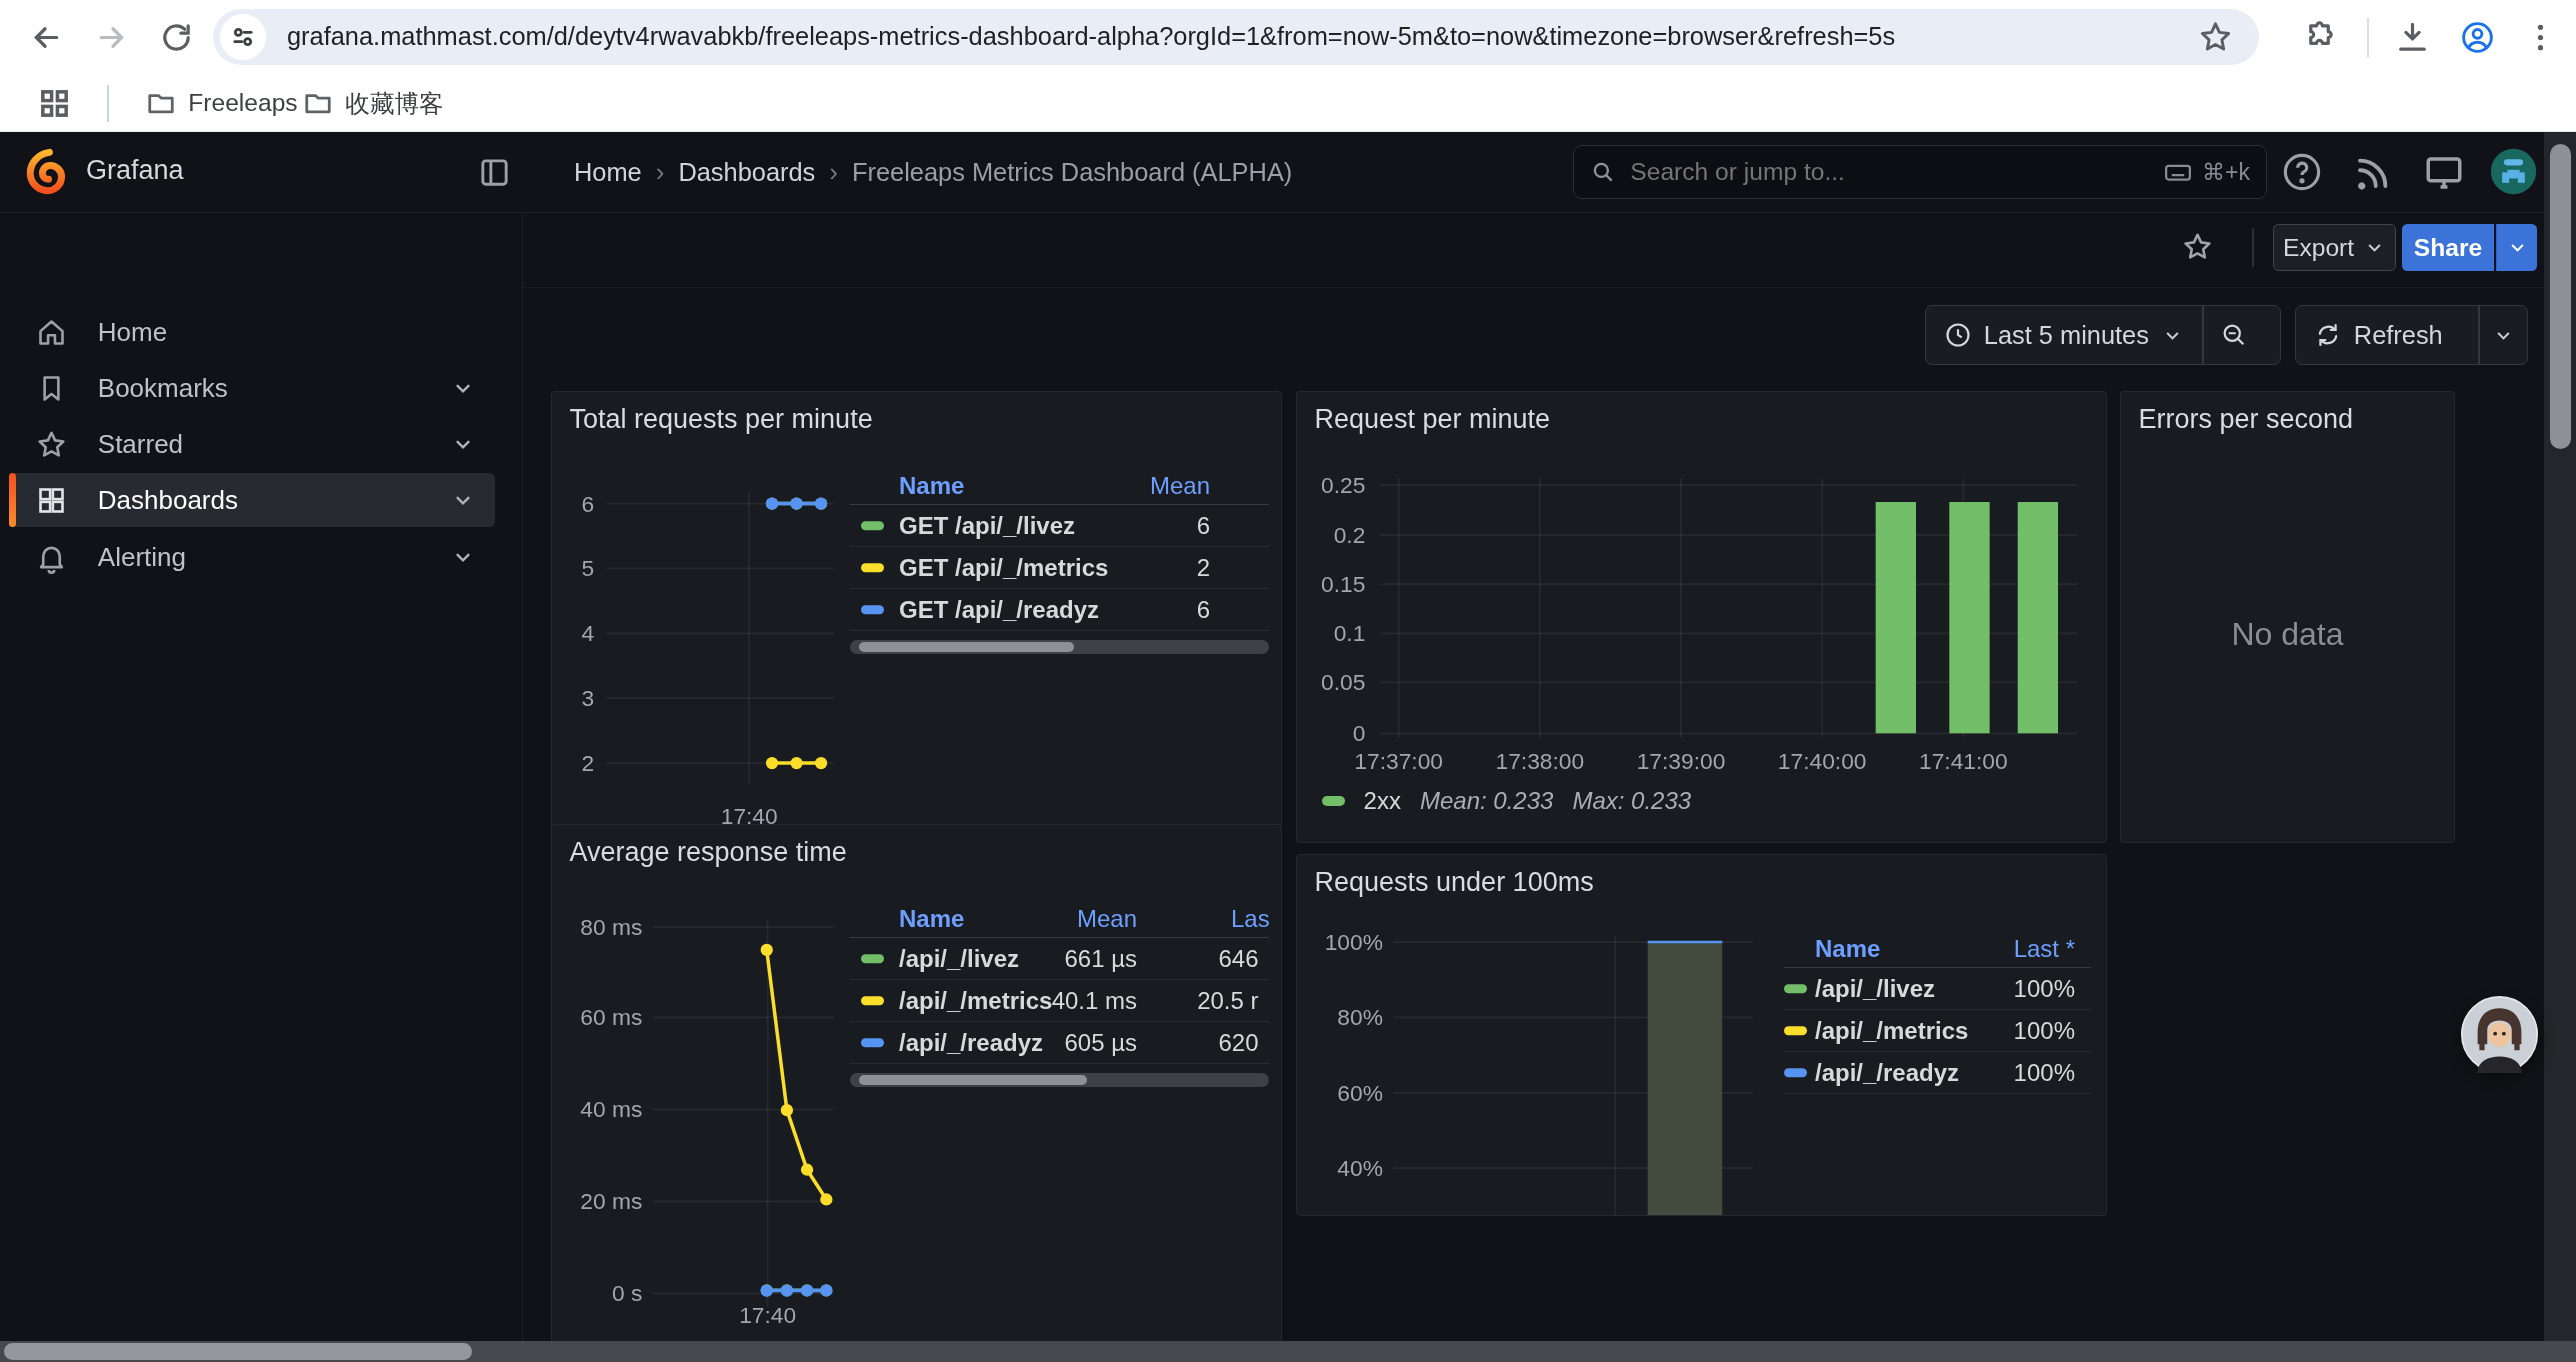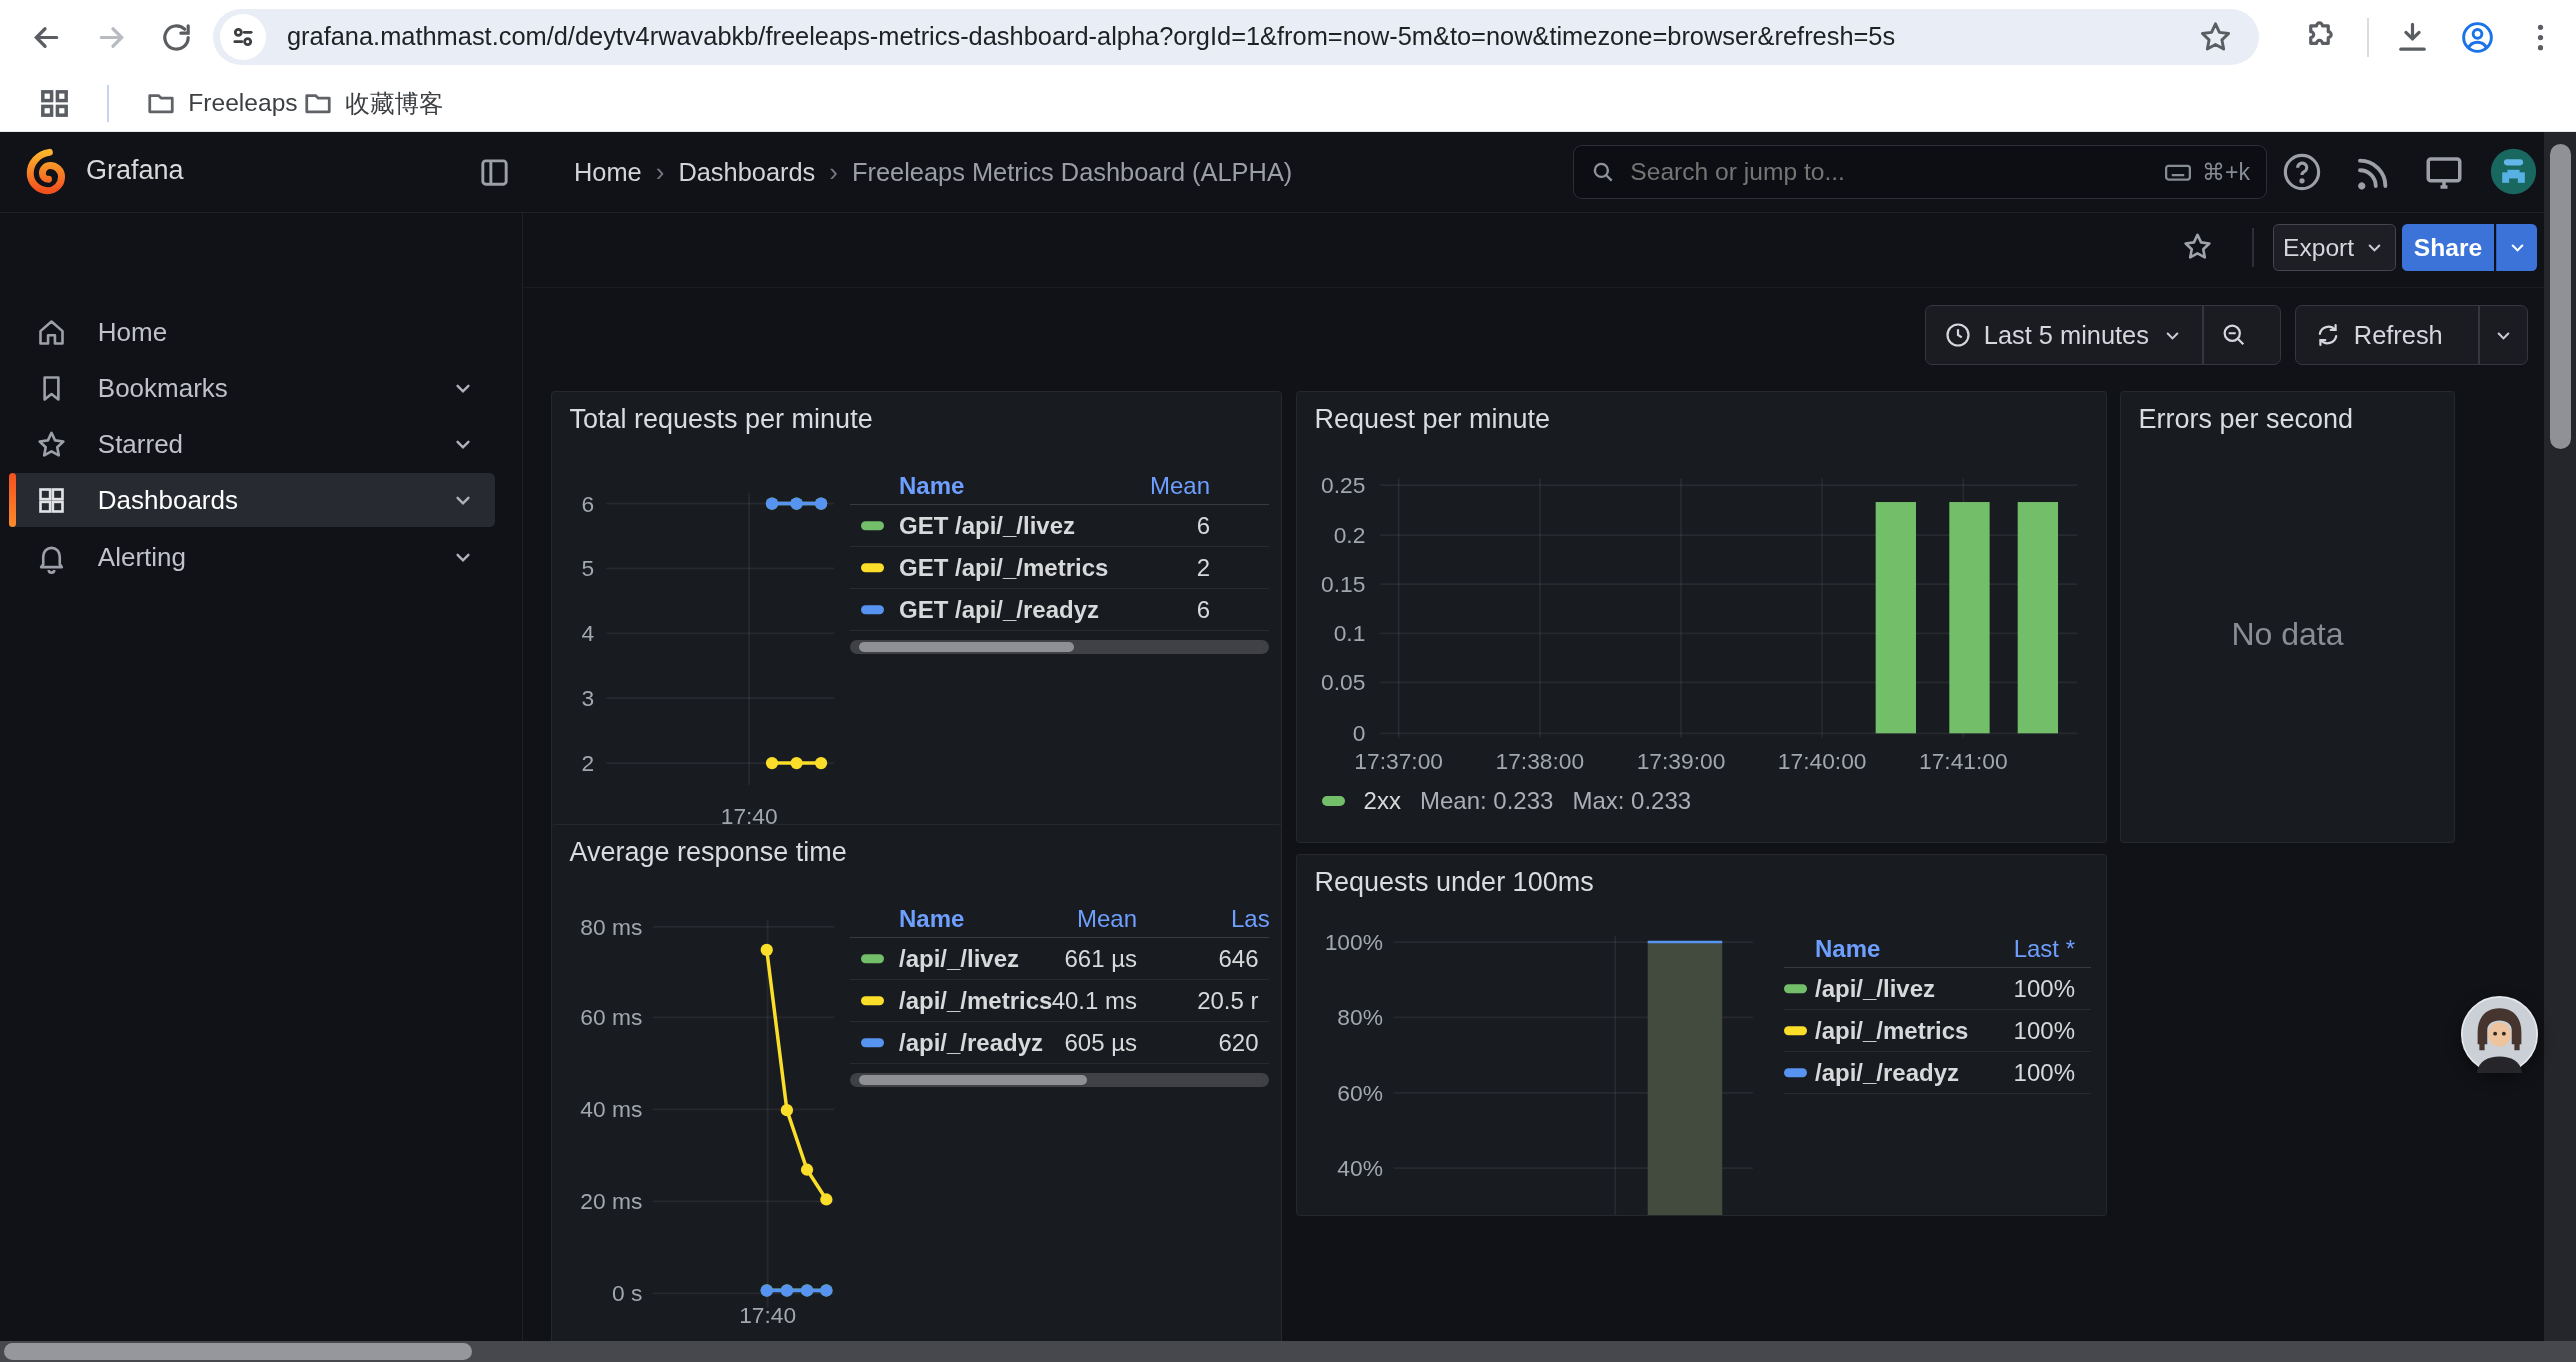--- a/index.html
+++ b/index.html
@@ -62,21 +62,21 @@
   .lgt{position:absolute;font-size:24px;color:#d8d9da;}
   .lgh{position:relative;height:37px;border-bottom:1.8px solid rgba(255,255,255,0.14);}
   .hdr{color:#6e9fff;font-weight:500;}
   .lgr{position:relative;height:41px;border-bottom:1.8px solid rgba(255,255,255,0.07);cursor:pointer;}
   .lgn{position:absolute;left:49px;top:50%;transform:translateY(-50%);white-space:nowrap;font-weight:bold;}
   .lgv{position:absolute;top:50%;transform:translateY(-50%);white-space:nowrap;}
   .sw{position:absolute;left:10.5px;top:50%;transform:translateY(-50%);width:23px;height:9.6px;border-radius:5.3px;}
   .lsb{position:relative;margin-top:8.8px;height:14px;background:#3f4147;border-radius:7px;}
   .lsb i{position:absolute;top:1.8px;height:10.5px;background:#8e9095;border-radius:5.3px;}
   .p2leg{position:absolute;left:24.6px;top:395px;display:flex;align-items:center;gap:19px;font-size:24px;color:#d8d9da;}
-  .p2leg .stat{color:#abaeb5;}
+  .p2leg .stat{color:#abaeb5;font-style:italic;}
   .p2sw{width:23px;height:9.6px;border-radius:5.3px;flex:none;}
   .nodata{position:absolute;left:0;top:35px;right:0;bottom:0;display:flex;align-items:center;justify-content:center;font-size:32px;color:#8a8d94;}
   
   #vtrack{position:absolute;left:2544px;top:132px;width:32px;height:1231px;background:#24262b;}
   #vthumb{position:absolute;left:2550px;top:144px;width:21px;height:305px;background:#8f9196;border-radius:10.5px;}
   #htrack{position:absolute;left:0;top:1341px;width:2576px;height:22px;background:#46484d;}
   #hthumb{position:absolute;left:3.5px;top:1343px;width:468px;height:16.7px;background:#95979c;border-radius:8.8px;}
   #floatavatar{position:absolute;left:2461px;top:996px;width:77px;height:77px;border-radius:50%;box-shadow:0 5.3px 16px rgba(0,0,0,0.45);}
 </style>
 </head>

